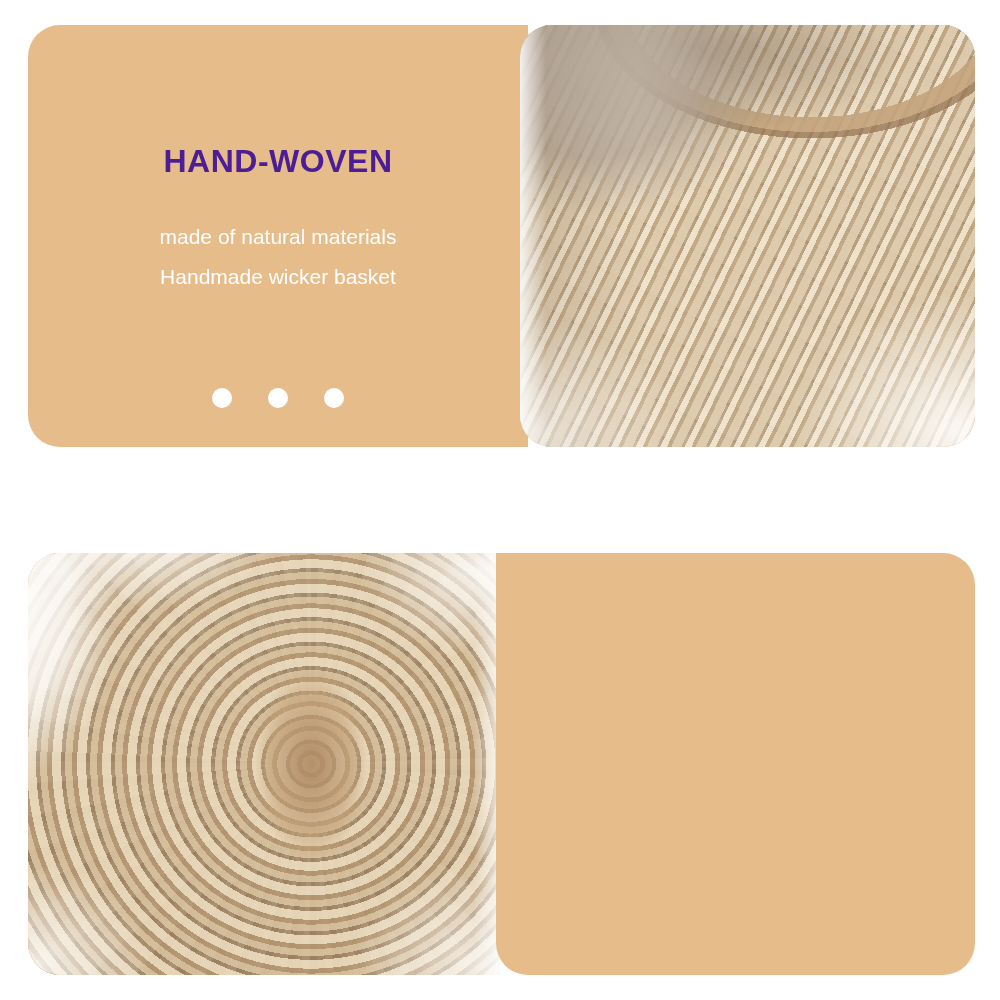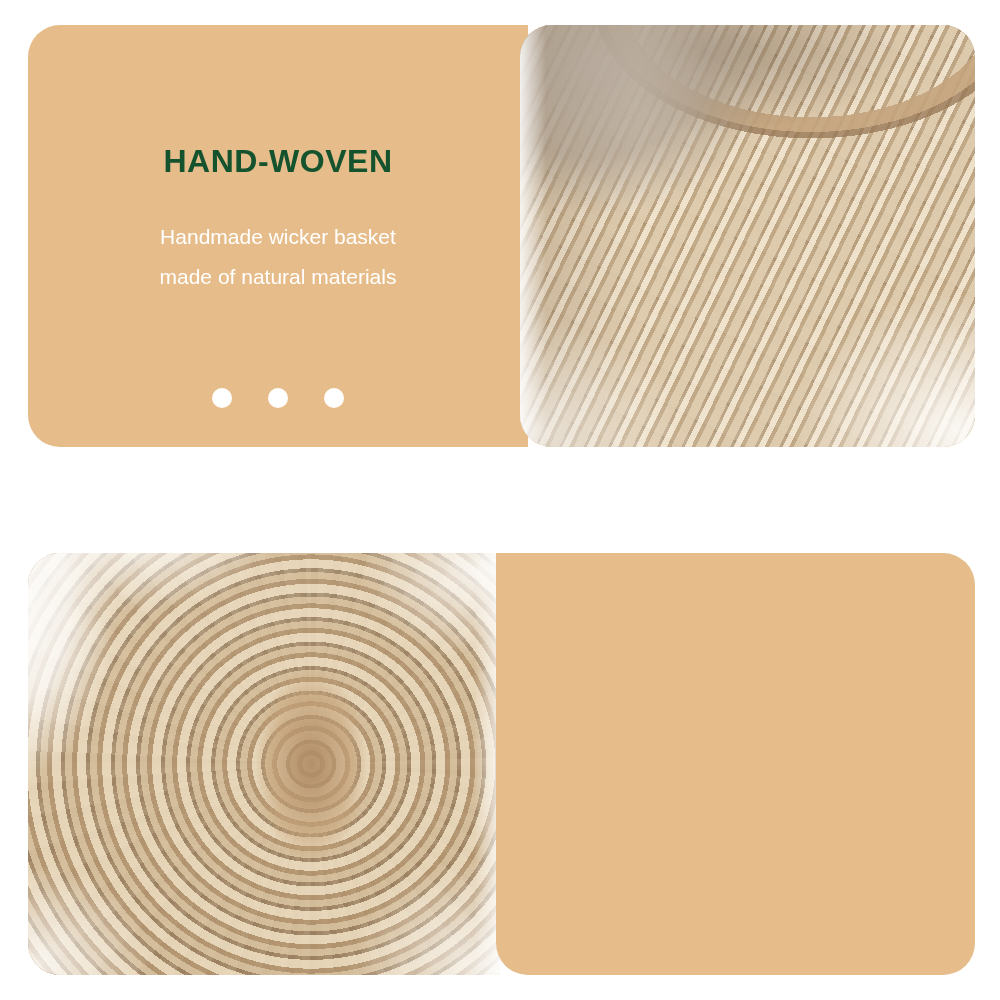--- a/index.html
+++ b/index.html
@@ -43,21 +43,21 @@
     border-radius:32px 0 0 32px;
   }
   .bottom-text-panel {
     left:496px; top:13px;
     width:479px; height:422px;
     border-radius:0 32px 32px 32px;
   }
 
   
   .feature-title {
-    color:#14532d;
+    color:#4c1d95;
     font-size:32px;
     font-weight:bold;
     letter-spacing:0.5px;
     text-align:center;
     white-space:nowrap;
   }
   .feature-desc {
     color:#ffffff;
     font-size:21px;
     font-weight:normal;
@@ -165,22 +165,22 @@
 <body>
 
 <div class="page">
 
   <div class="top-section">
 
     <div class="panel tan top-text-panel">
       <div class="feature-title top-title">HAND-WOVEN</div>
 
       <div class="top-desc">
+        <div class="feature-desc">made of natural materials</div>
         <div class="feature-desc">Handmade wicker basket</div>
-        <div class="feature-desc">made of natural materials</div>
       </div>
 
       <div class="top-dots">
         <span class="dot"></span>
         <span class="dot"></span>
         <span class="dot"></span>
       </div>
     </div>
 
     <div class="panel top-photo-panel">

